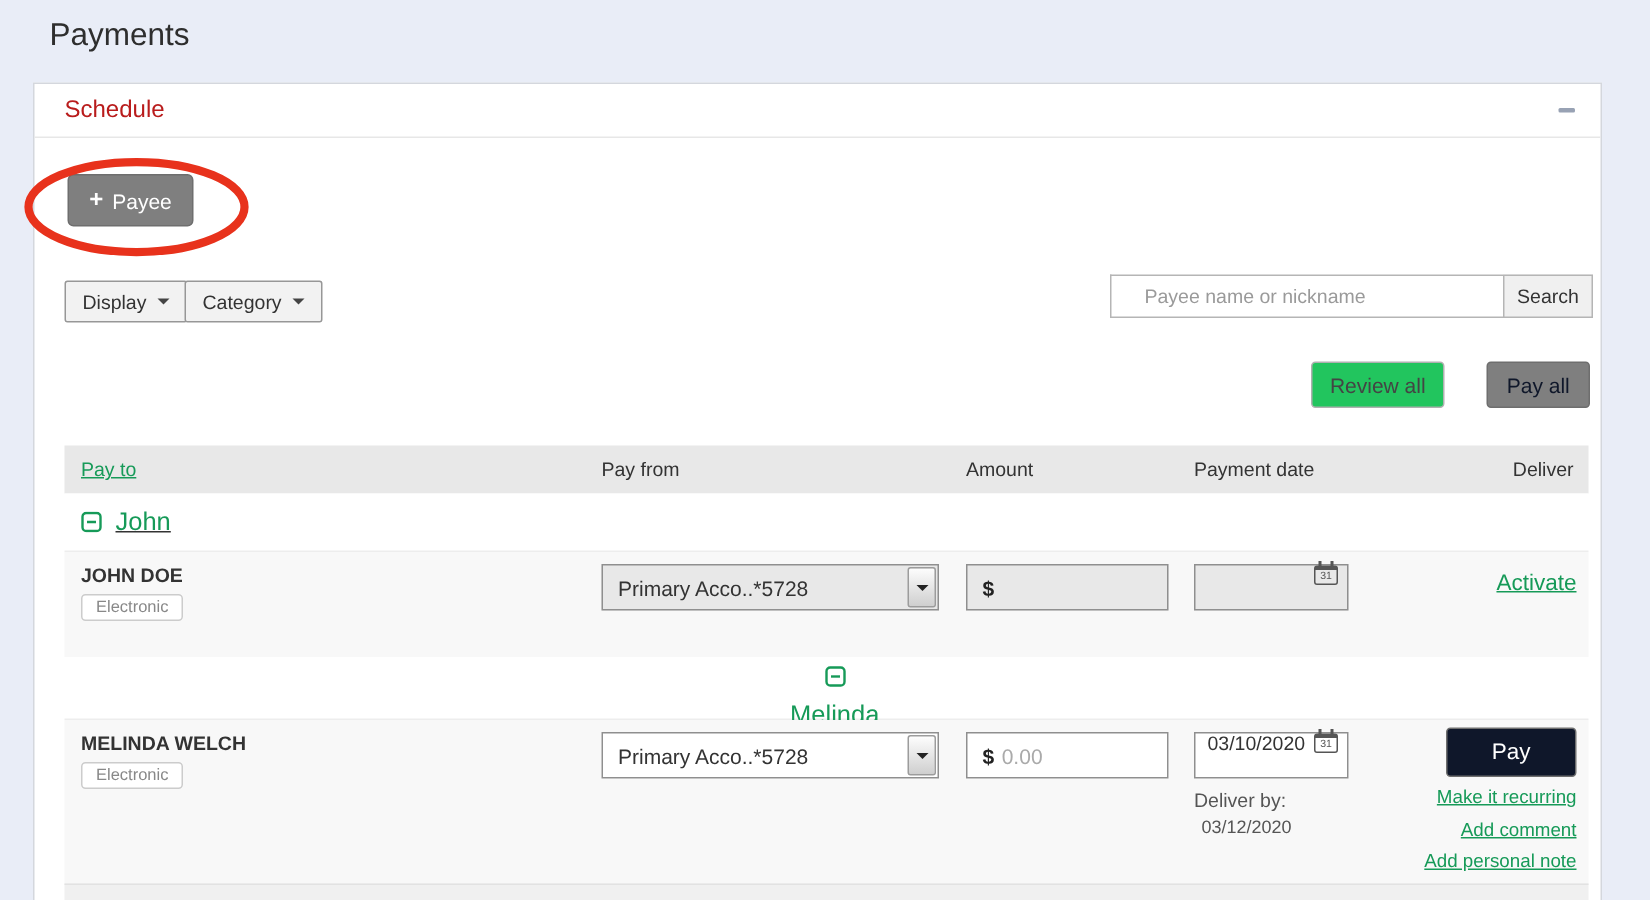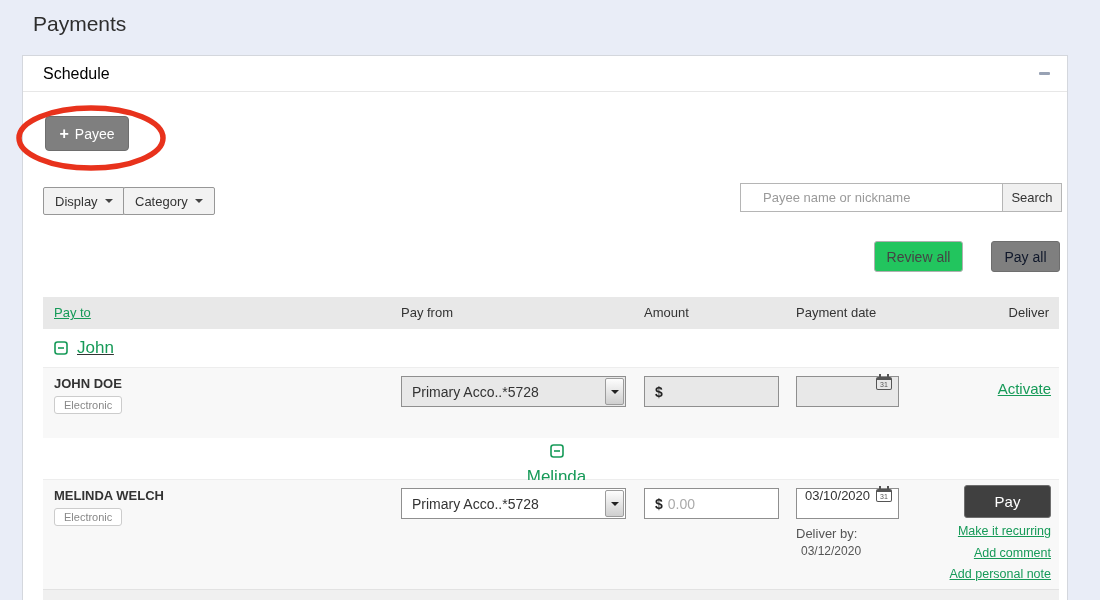--- a/index.html
+++ b/index.html
@@ -17,21 +17,21 @@
   }
   .panel {
     position:absolute; left:22px; top:55px; width:1046px; height:560px;
     background:#fff; border:1px solid #d4d7dd;
   }
   .panel-header {
     height:36px; border-bottom:1px solid #e7e7e7;
     display:flex; align-items:center; justify-content:space-between;
     padding:0 16px 0 20px;
   }
-  .panel-title { font-size:16px; color:#000000;text-align:right; }
+  .panel-title { font-size:16px; color:#b91c1c;text-align:right; }
   .collapse-btn { width:14px; height:14px; display:flex; align-items:center; justify-content:center; cursor:pointer; }
   .collapse-bar { width:11px; height:3px; background:#98a2b4; border-radius:1px; }
 
   
   .add-payee {
     position:absolute; left:22px; top:60px; width:84px; height:35px;
     background:#7f7f7f; color:#fff; border:1px solid #6e6e6e; border-radius:4px;
     font-size:14px; display:flex; align-items:center; justify-content:center; gap:6px;
     cursor:pointer;
   }
@@ -147,21 +147,21 @@
     content:""; position:absolute; top:-6px; width:2px; height:4px; background:#555;
   }
   .cal-icon::before { left:2px; } .cal-icon::after { right:2px; }
 
   .deliver-label { position:absolute; left:753px; top:46px; font-size:13px; color:#555; }
   .deliver-date  { position:absolute; left:758px; top:64px; font-size:12px; color:#555; }
 
   .activate-link { position:absolute; right:8px; top:12px; font-size:15px; }
   .pay-btn {
     position:absolute; right:8px; top:5px; width:87px; height:33px;
-    background:#404040; border:1px solid #6e6e6e; border-radius:3px;
+    background:#0f172a; border:1px solid #6e6e6e; border-radius:3px;
     color:#fff; font-size:15px; cursor:pointer; font-family:"Liberation Sans", sans-serif;
   }
   .row-link { position:absolute; right:8px; font-size:12.5px; white-space:nowrap; }
   .link-recurring { top:44px; } .link-comment { top:66px; } .link-note { top:87px; }
 
   .total-row {
     height:40px; background:#f0f0f0; border-top:1px solid #e2e2e2;
     position:relative;
   }
   .total-label { position:absolute; left:603px; top:9px; font-size:15px; font-weight:bold; color:#333; }

